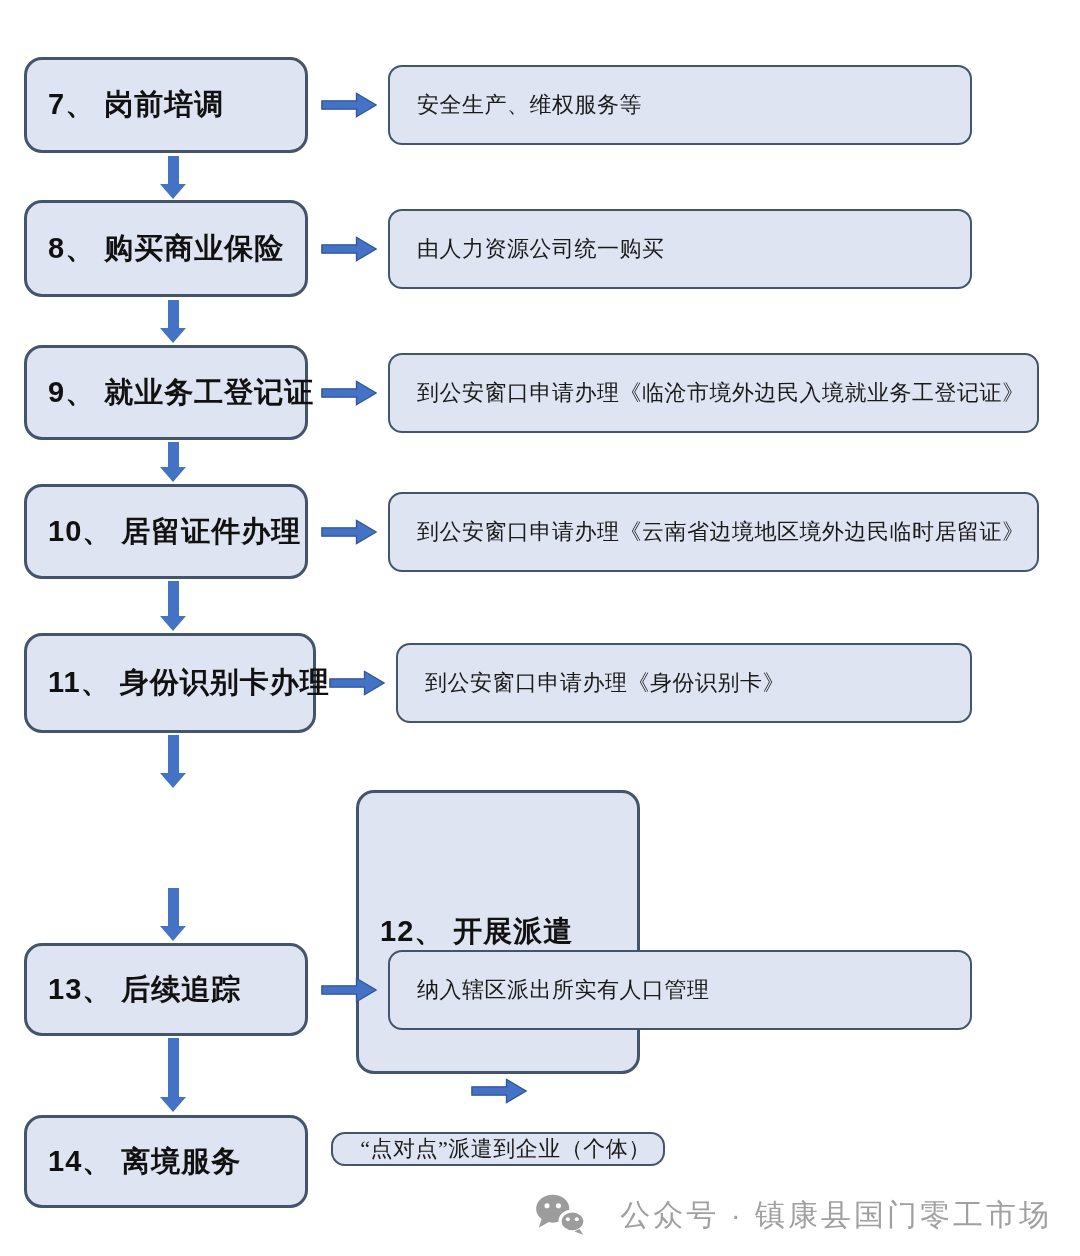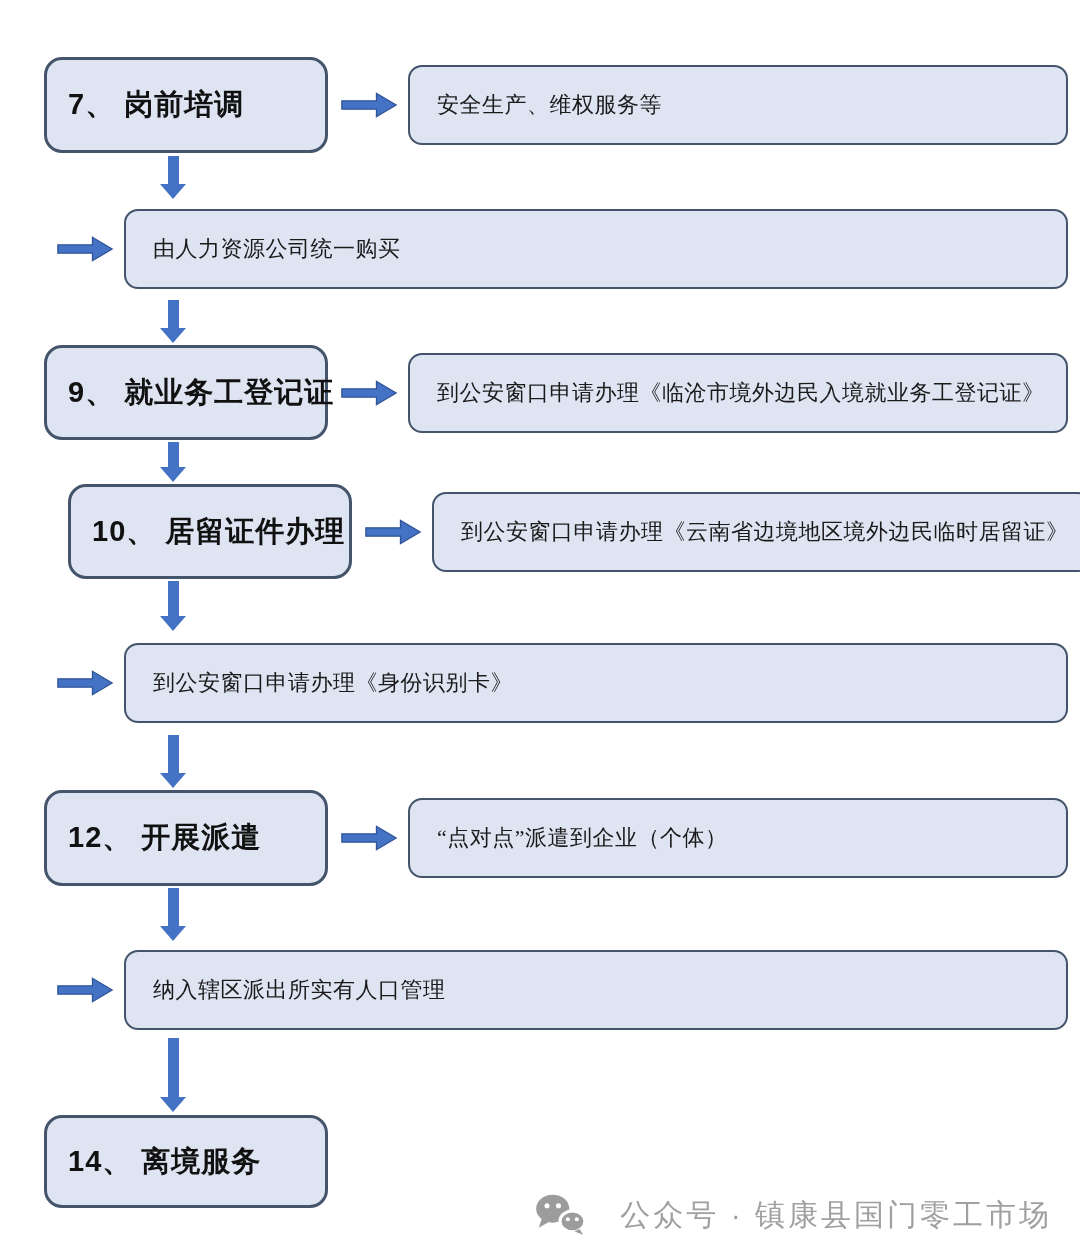--- a/index.html
+++ b/index.html
@@ -2,21 +2,21 @@
 <html style="--bg: #ffffff; --box-fill: #dee4f2; --box-border: #44546a; --arrow-fill: #4472c4; --arrow-outline: #2f5597; --footer-text: #a0a0a0;"><head>
 <meta charset="utf-8">
 <style>
   html,body{margin:0;padding:0;}
   body{
     width:1080px;height:1256px;position:relative;overflow:hidden;
     background:var(--bg,#ffffff);
     font-family:"Liberation Sans",sans-serif;
   }
   .row{
-    position:absolute;left:44px;width:1024px;
+    position:absolute;left:24px;width:948px;
     display:flex;align-items:center;
   }
   .step-box{
     width:284px;flex:0 0 284px;height:100%;
     background:var(--box-fill,#dee4f2);
     border:3px solid var(--box-border,#44546a);
     border-radius:18px;
     display:flex;align-items:center;
     padding-left:21px;box-sizing:border-box;
   }
@@ -74,20 +74,23 @@
   <div class="detail-box">
     <span class="detail-text">安全生产、维权服务等</span>
   </div>
 </div>
 <div class="v-arrow" style="top:156px;height:43px;">
     <div class="shaft"></div>
     <div class="head"></div>
   </div>
 
 <div class="row" style="top:200px;height:97px;">
+  <div class="step-box">
+    <span class="step-label">8、 购买商业保险</span>
+  </div>
   <div class="h-arrow">
     <svg viewBox="0 0 62 34">
         <path d="M2 12.5 H39 V4.5 L60 17 L39 29.5 V21.5 H2 Z"></path>
       </svg>
   </div>
   <div class="detail-box">
     <span class="detail-text">由人力资源公司统一购买</span>
   </div>
 </div>
 <div class="v-arrow" style="top:300px;height:43px;">
@@ -106,72 +109,78 @@
   </div>
   <div class="detail-box">
     <span class="detail-text">到公安窗口申请办理《临沧市境外边民入境就业务工登记证》</span>
   </div>
 </div>
 <div class="v-arrow" style="top:442px;height:40px;">
     <div class="shaft"></div>
     <div class="head"></div>
   </div>
 
-<div class="row" style="top:484px;height:95px;margin-left:24px;">
+<div class="row" style="top:484px;height:95px;">
   <div class="step-box">
     <span class="step-label">10、 居留证件办理</span>
   </div>
   <div class="h-arrow">
     <svg viewBox="0 0 62 34">
         <path d="M2 12.5 H39 V4.5 L60 17 L39 29.5 V21.5 H2 Z"></path>
       </svg>
   </div>
   <div class="detail-box">
     <span class="detail-text">到公安窗口申请办理《云南省边境地区境外边民临时居留证》</span>
   </div>
 </div>
 <div class="v-arrow" style="top:581px;height:50px;">
     <div class="shaft"></div>
     <div class="head"></div>
   </div>
 
 <div class="row" style="top:633px;height:100px;">
+  <div class="step-box wide">
+    <span class="step-label">11、 身份识别卡办理</span>
+  </div>
   <div class="h-arrow">
     <svg viewBox="0 0 62 34">
         <path d="M2 12.5 H39 V4.5 L60 17 L39 29.5 V21.5 H2 Z"></path>
       </svg>
   </div>
   <div class="detail-box">
     <span class="detail-text">到公安窗口申请办理《身份识别卡》</span>
   </div>
 </div>
 <div class="v-arrow" style="top:735px;height:53px;">
     <div class="shaft"></div>
     <div class="head"></div>
   </div>
 
-<div class="row" style="top:790px;height:96px;">
+<div class="row" style="top:790px;height:96px;flex-direction:column;">
   <div class="step-box">
     <span class="step-label">12、 开展派遣</span>
   </div>
   <div class="h-arrow">
     <svg viewBox="0 0 62 34">
         <path d="M2 12.5 H39 V4.5 L60 17 L39 29.5 V21.5 H2 Z"></path>
       </svg>
   </div>
   <div class="detail-box">
     <span class="detail-text">“点对点”派遣到企业（个体）</span>
   </div>
 </div>
 <div class="v-arrow" style="top:888px;height:53px;">
     <div class="shaft"></div>
     <div class="head"></div>
   </div>
 
 <div class="row" style="top:943px;height:93px;">
+  <div class="step-box">
+    <span class="step-label">13、 后续追踪</span>
+  </div>
   <div class="h-arrow">
     <svg viewBox="0 0 62 34">
         <path d="M2 12.5 H39 V4.5 L60 17 L39 29.5 V21.5 H2 Z"></path>
       </svg>
   </div>
   <div class="detail-box">
     <span class="detail-text">纳入辖区派出所实有人口管理</span>
   </div>
 </div>
 <div class="v-arrow" style="top:1038px;height:74px;">

